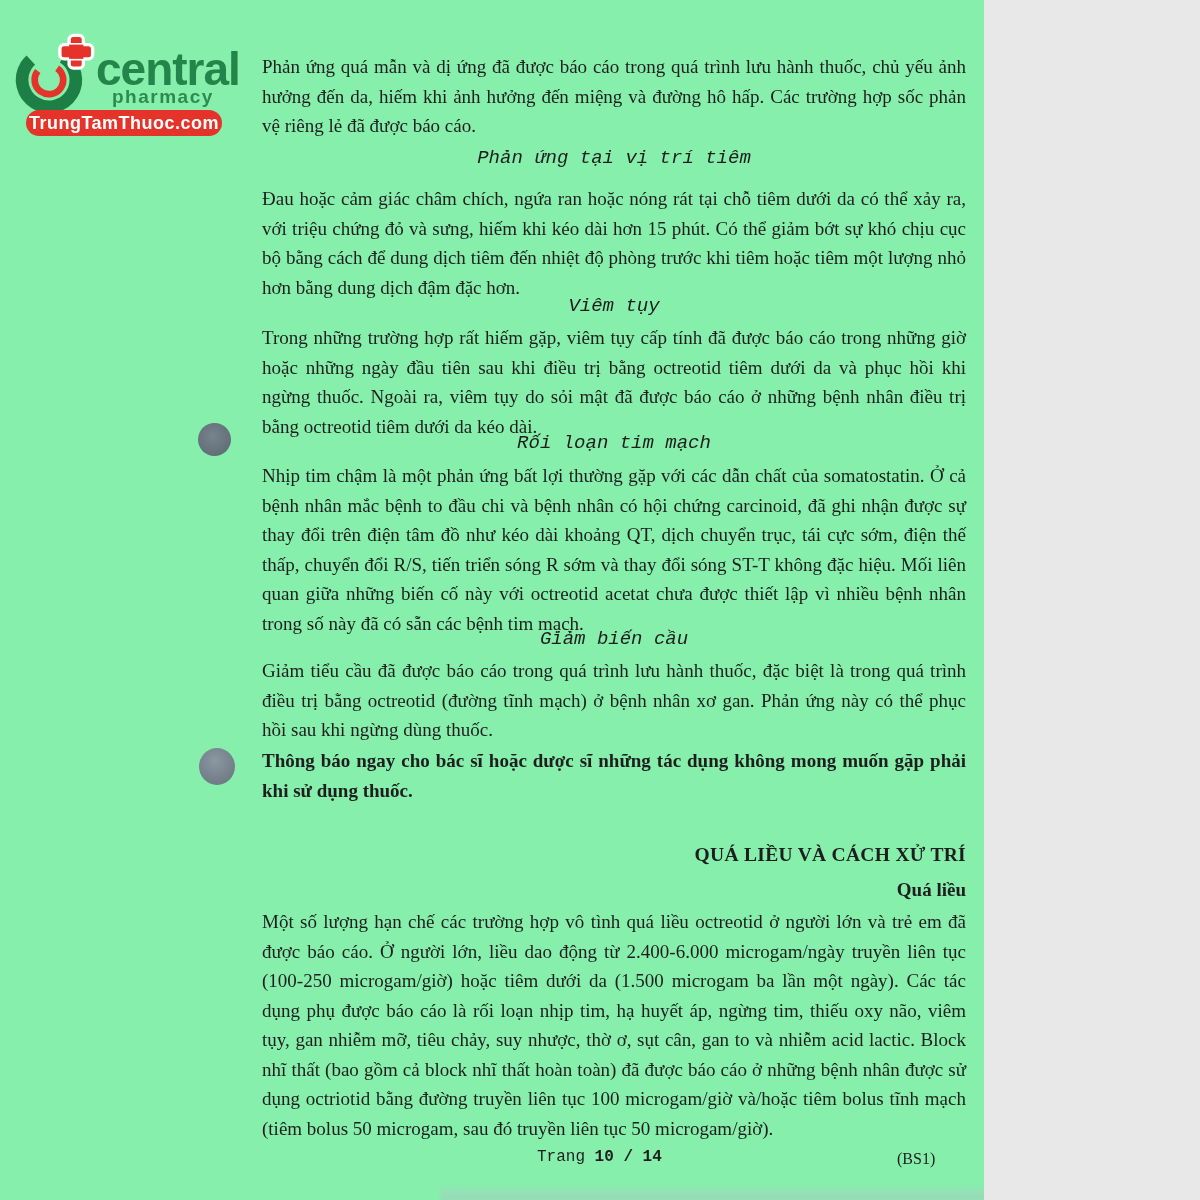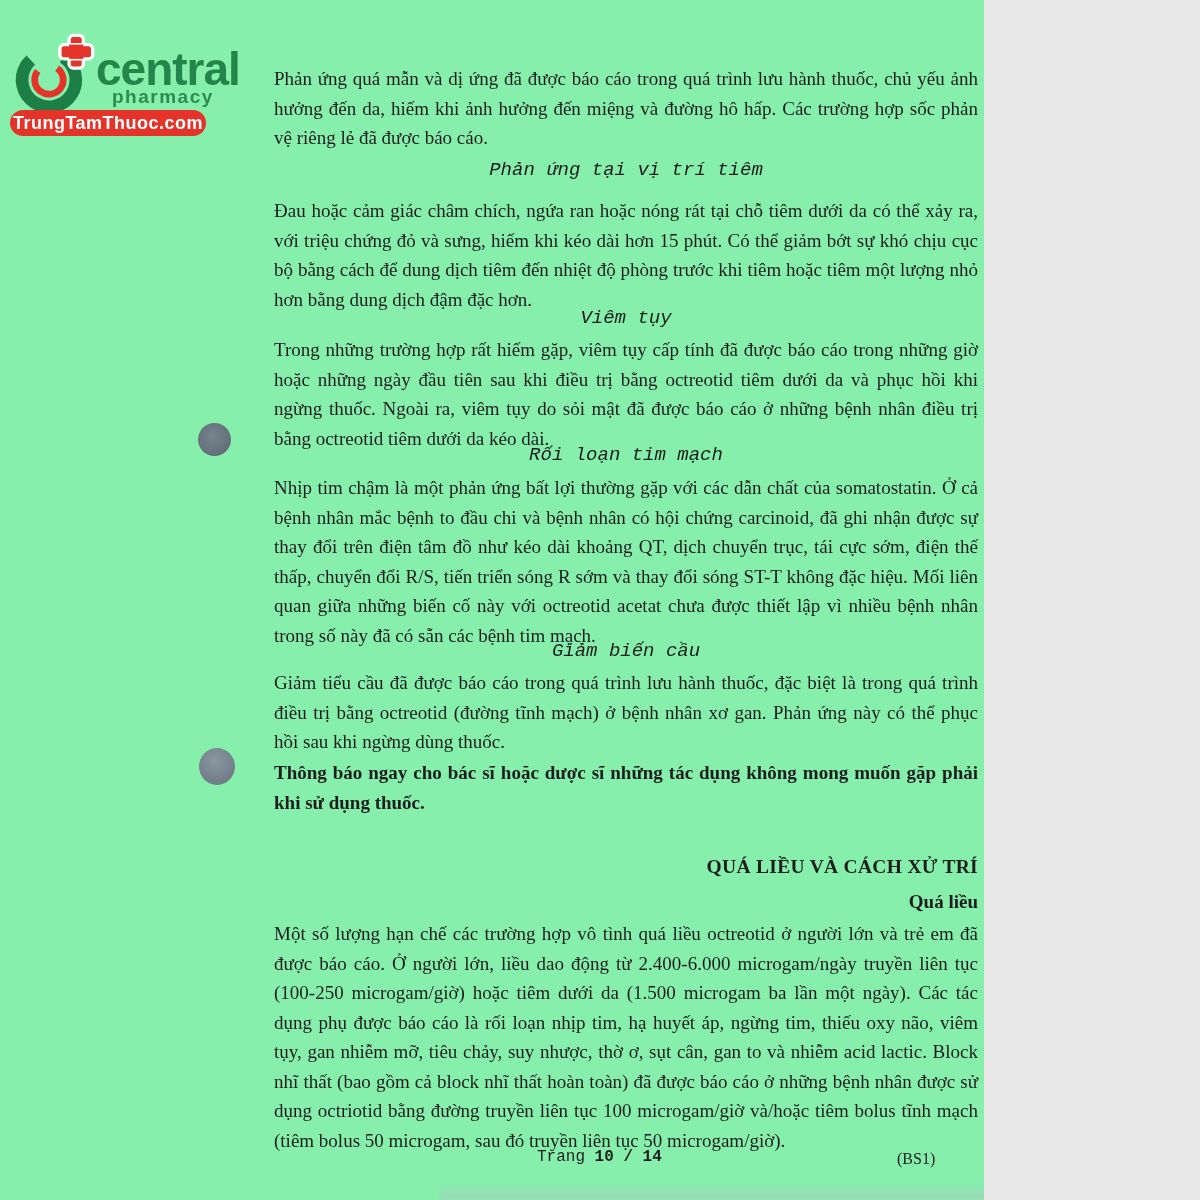--- a/index.html
+++ b/index.html
@@ -21,30 +21,30 @@
     font-weight:bold;font-size:46px;letter-spacing:-1px;
     color:#238549;line-height:1;
   }
   .logo-sub{
     position:absolute;left:102px;top:57px;
     font-family:Liberation Sans, sans-serif;
     font-weight:bold;font-size:19px;letter-spacing:1.5px;
     color:#2e8b50;line-height:1;
   }
   .logo-badge{
-    position:absolute;left:0px;top:80px;width:196px;height:26px;
+    position:absolute;left:16px;top:80px;width:196px;height:26px;
     background:#e6332a;border-radius:13px;
     display:flex;align-items:center;justify-content:center;
     font-family:"Liberation Sans","DejaVu Sans",sans-serif;
     font-weight:bold;font-size:18px;color:#ffffff;letter-spacing:.5px;
   }
 
   
   .column{position:absolute;left:258px;top:0;width:704px;}
-  .blk{position:absolute;left:0;width:704px;margin:16px;
+  .blk{position:absolute;left:0;width:704px;margin:4px;
        font-size:19px;line-height:29.5px;text-align:justify;}
   .hi{font-style:italic;text-align:center;font-family:Liberation Mono, monospace;}
   .hb{font-weight:bold;text-align:right;}
   .bold{font-weight:bold;}
   .caps{font-weight:bold;font-size:19.5px;letter-spacing:.3px;text-align:right;}
 
   
   .footer-page{position:absolute;left:537px;top:1148px;font-size:16px;font-family:Liberation Mono, monospace;}
   .footer-code{position:absolute;left:897px;top:1150px;font-size:16px;}
 

